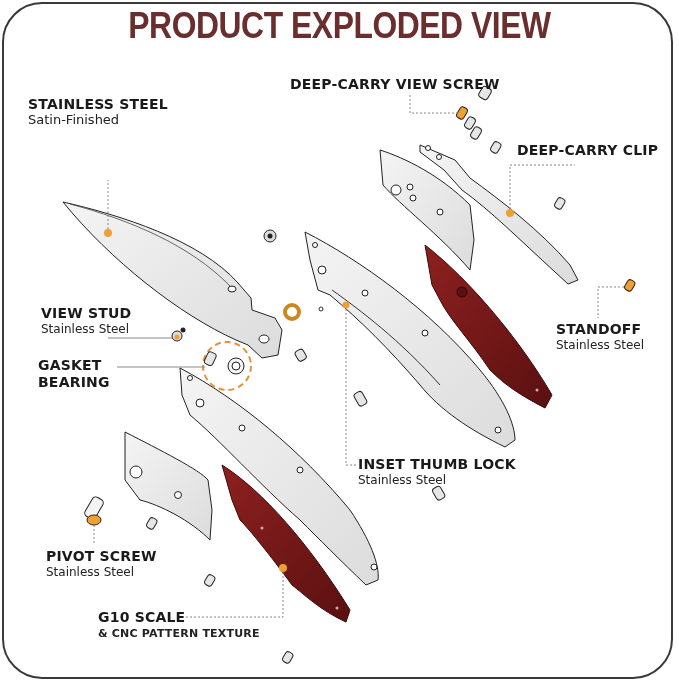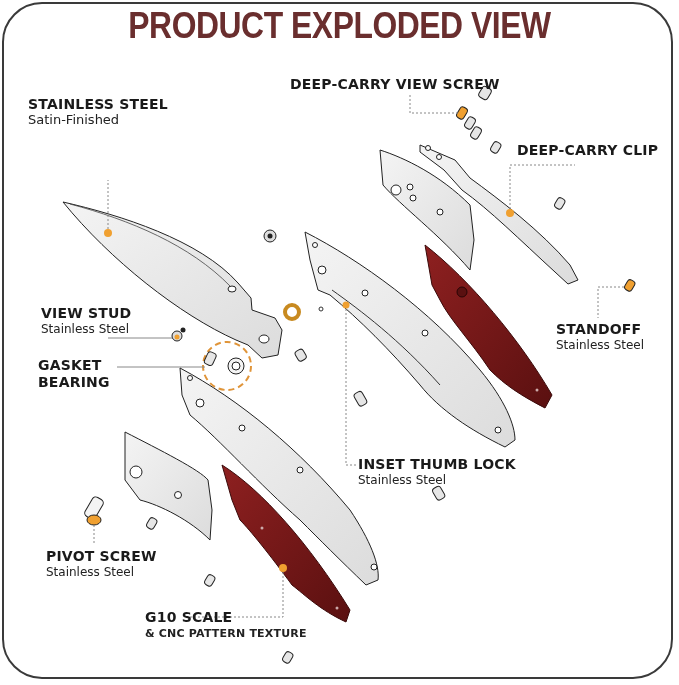--- a/index.html
+++ b/index.html
@@ -179,16 +179,16 @@
 <div class="lbl" style="left:358px; top:456px;">
   <span class="h">INSET THUMB LOCK</span>
   <span class="s">Stainless Steel</span>
 </div>
 
 <div class="lbl" style="left:46px; top:548px;">
   <span class="h">PIVOT SCREW</span>
   <span class="s">Stainless Steel</span>
 </div>
 
-<div class="lbl" style="left:98px; top:609px;margin-left:47px;">
+<div class="lbl" style="left:98px; top:609px;">
   <span class="h">G10 SCALE</span>
   <span class="caps">&amp; CNC PATTERN TEXTURE</span>
 </div>
 
 </body></html>

